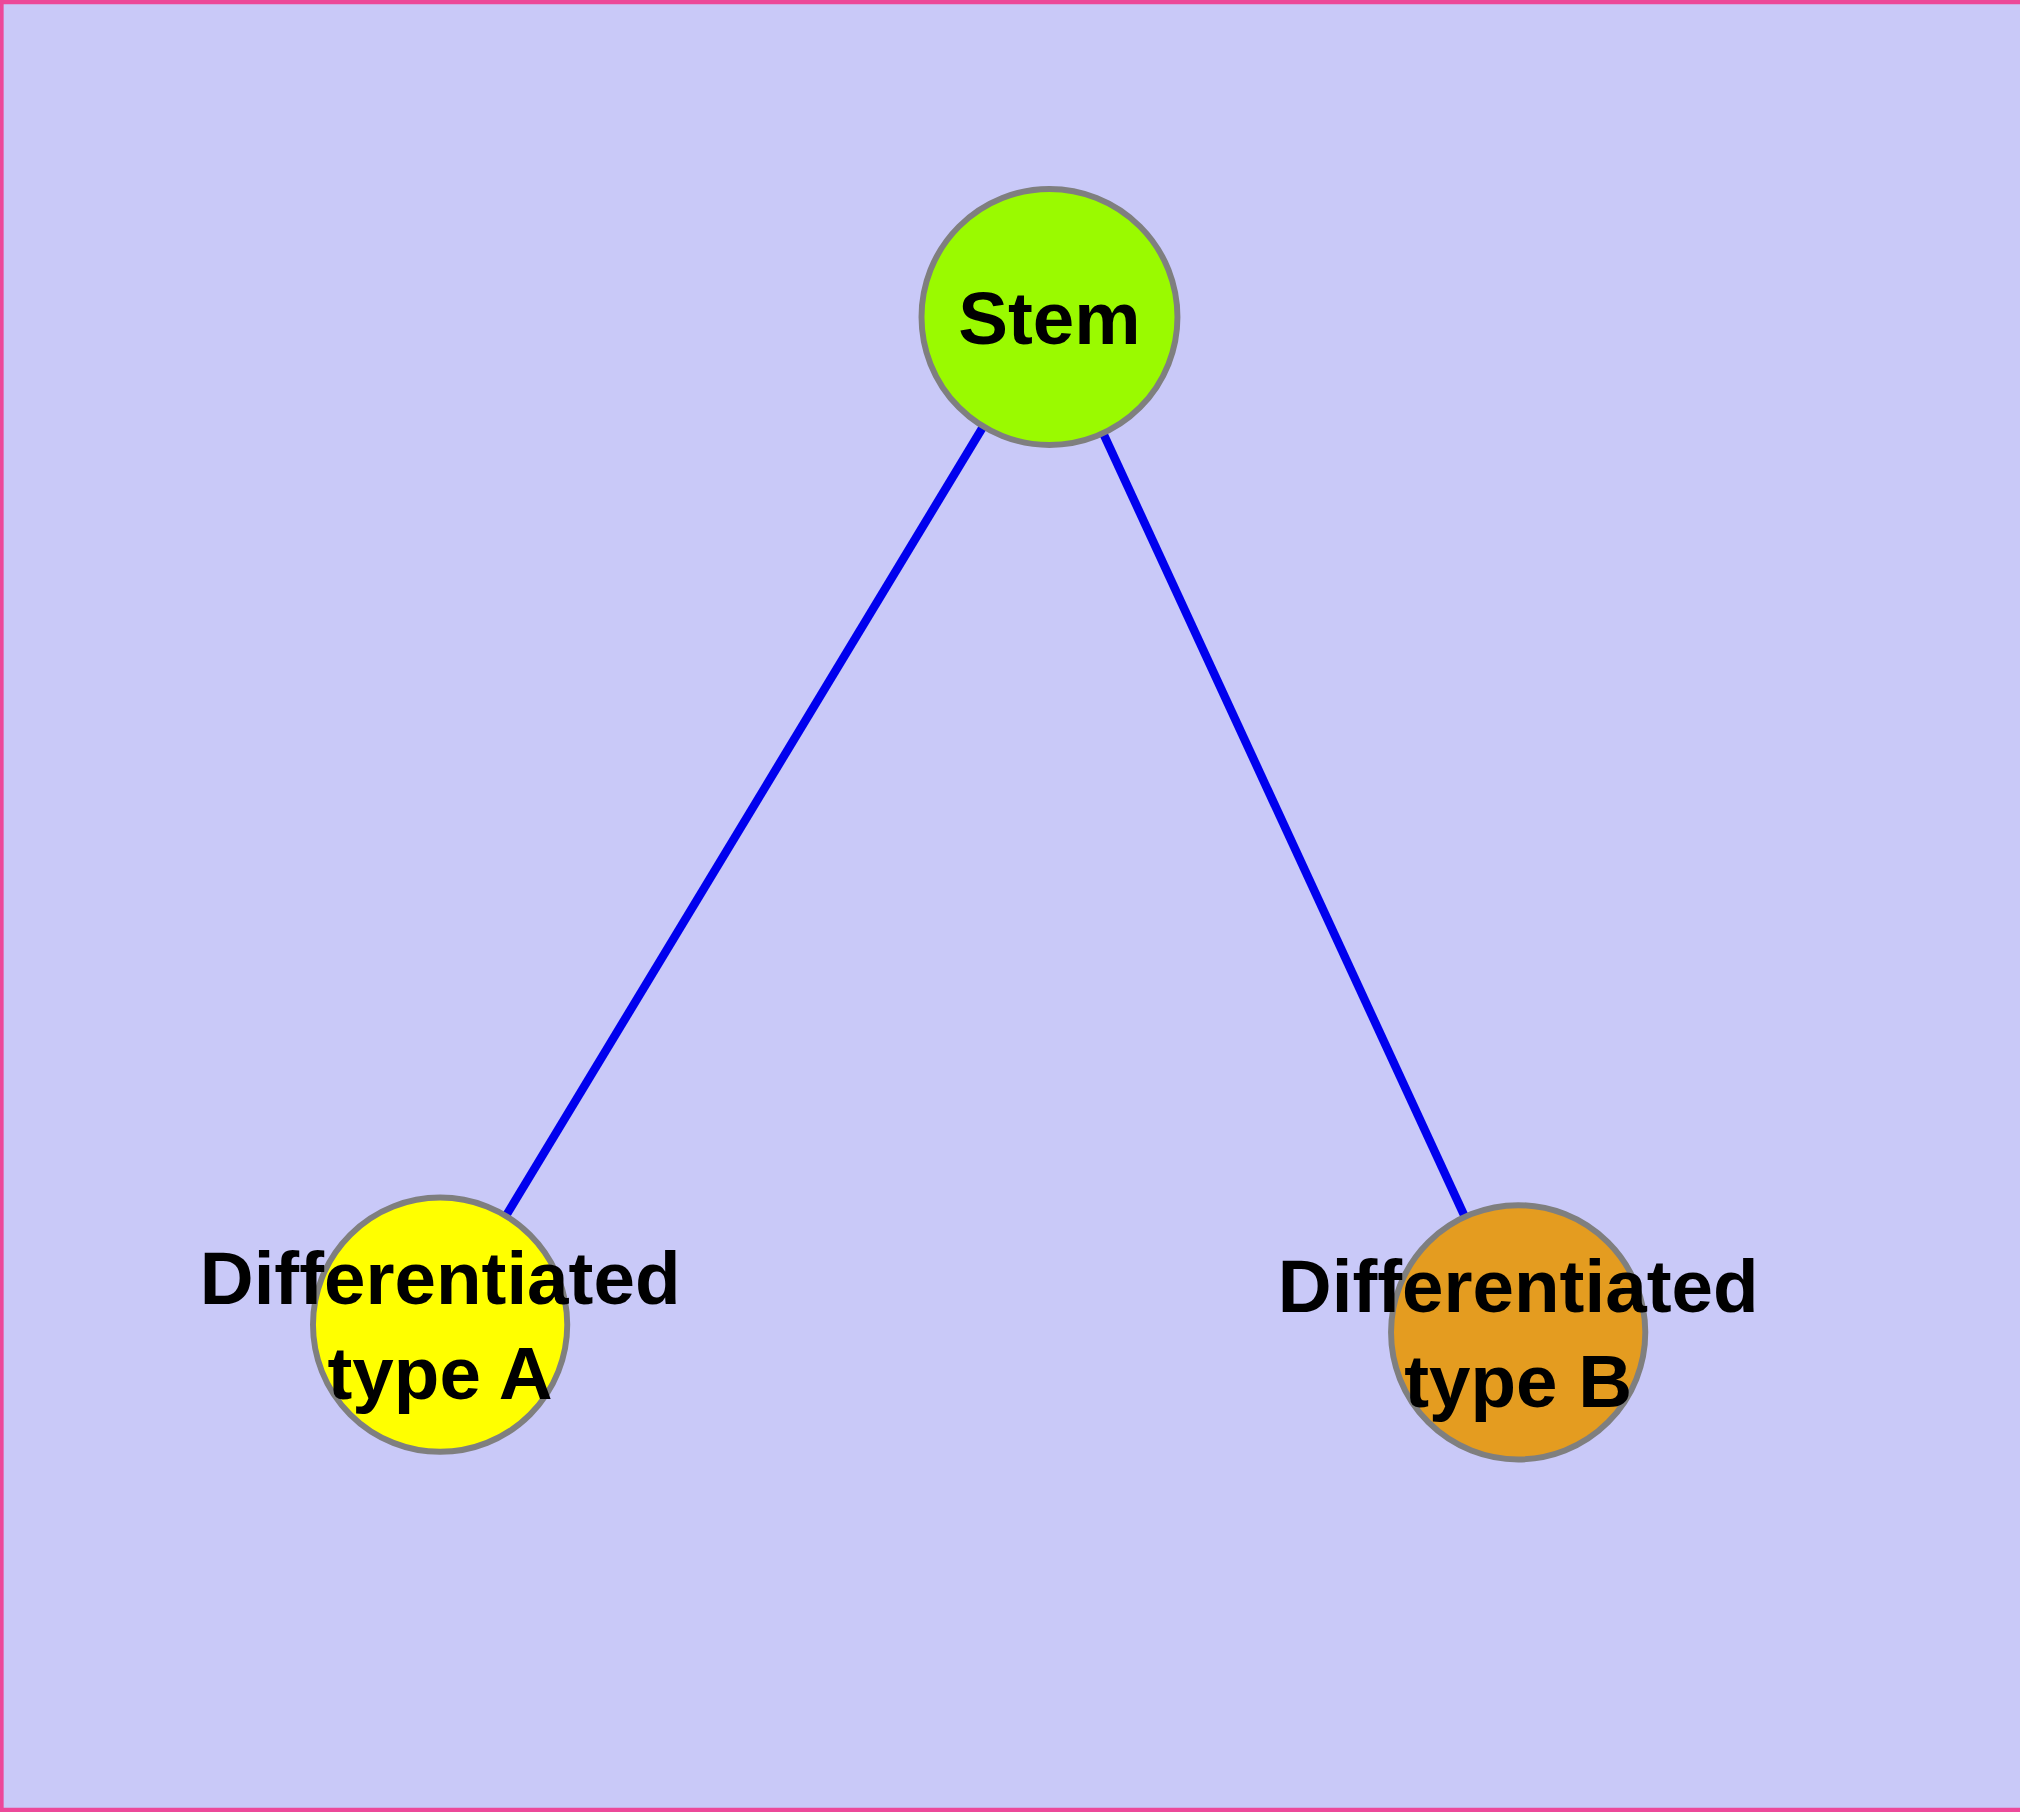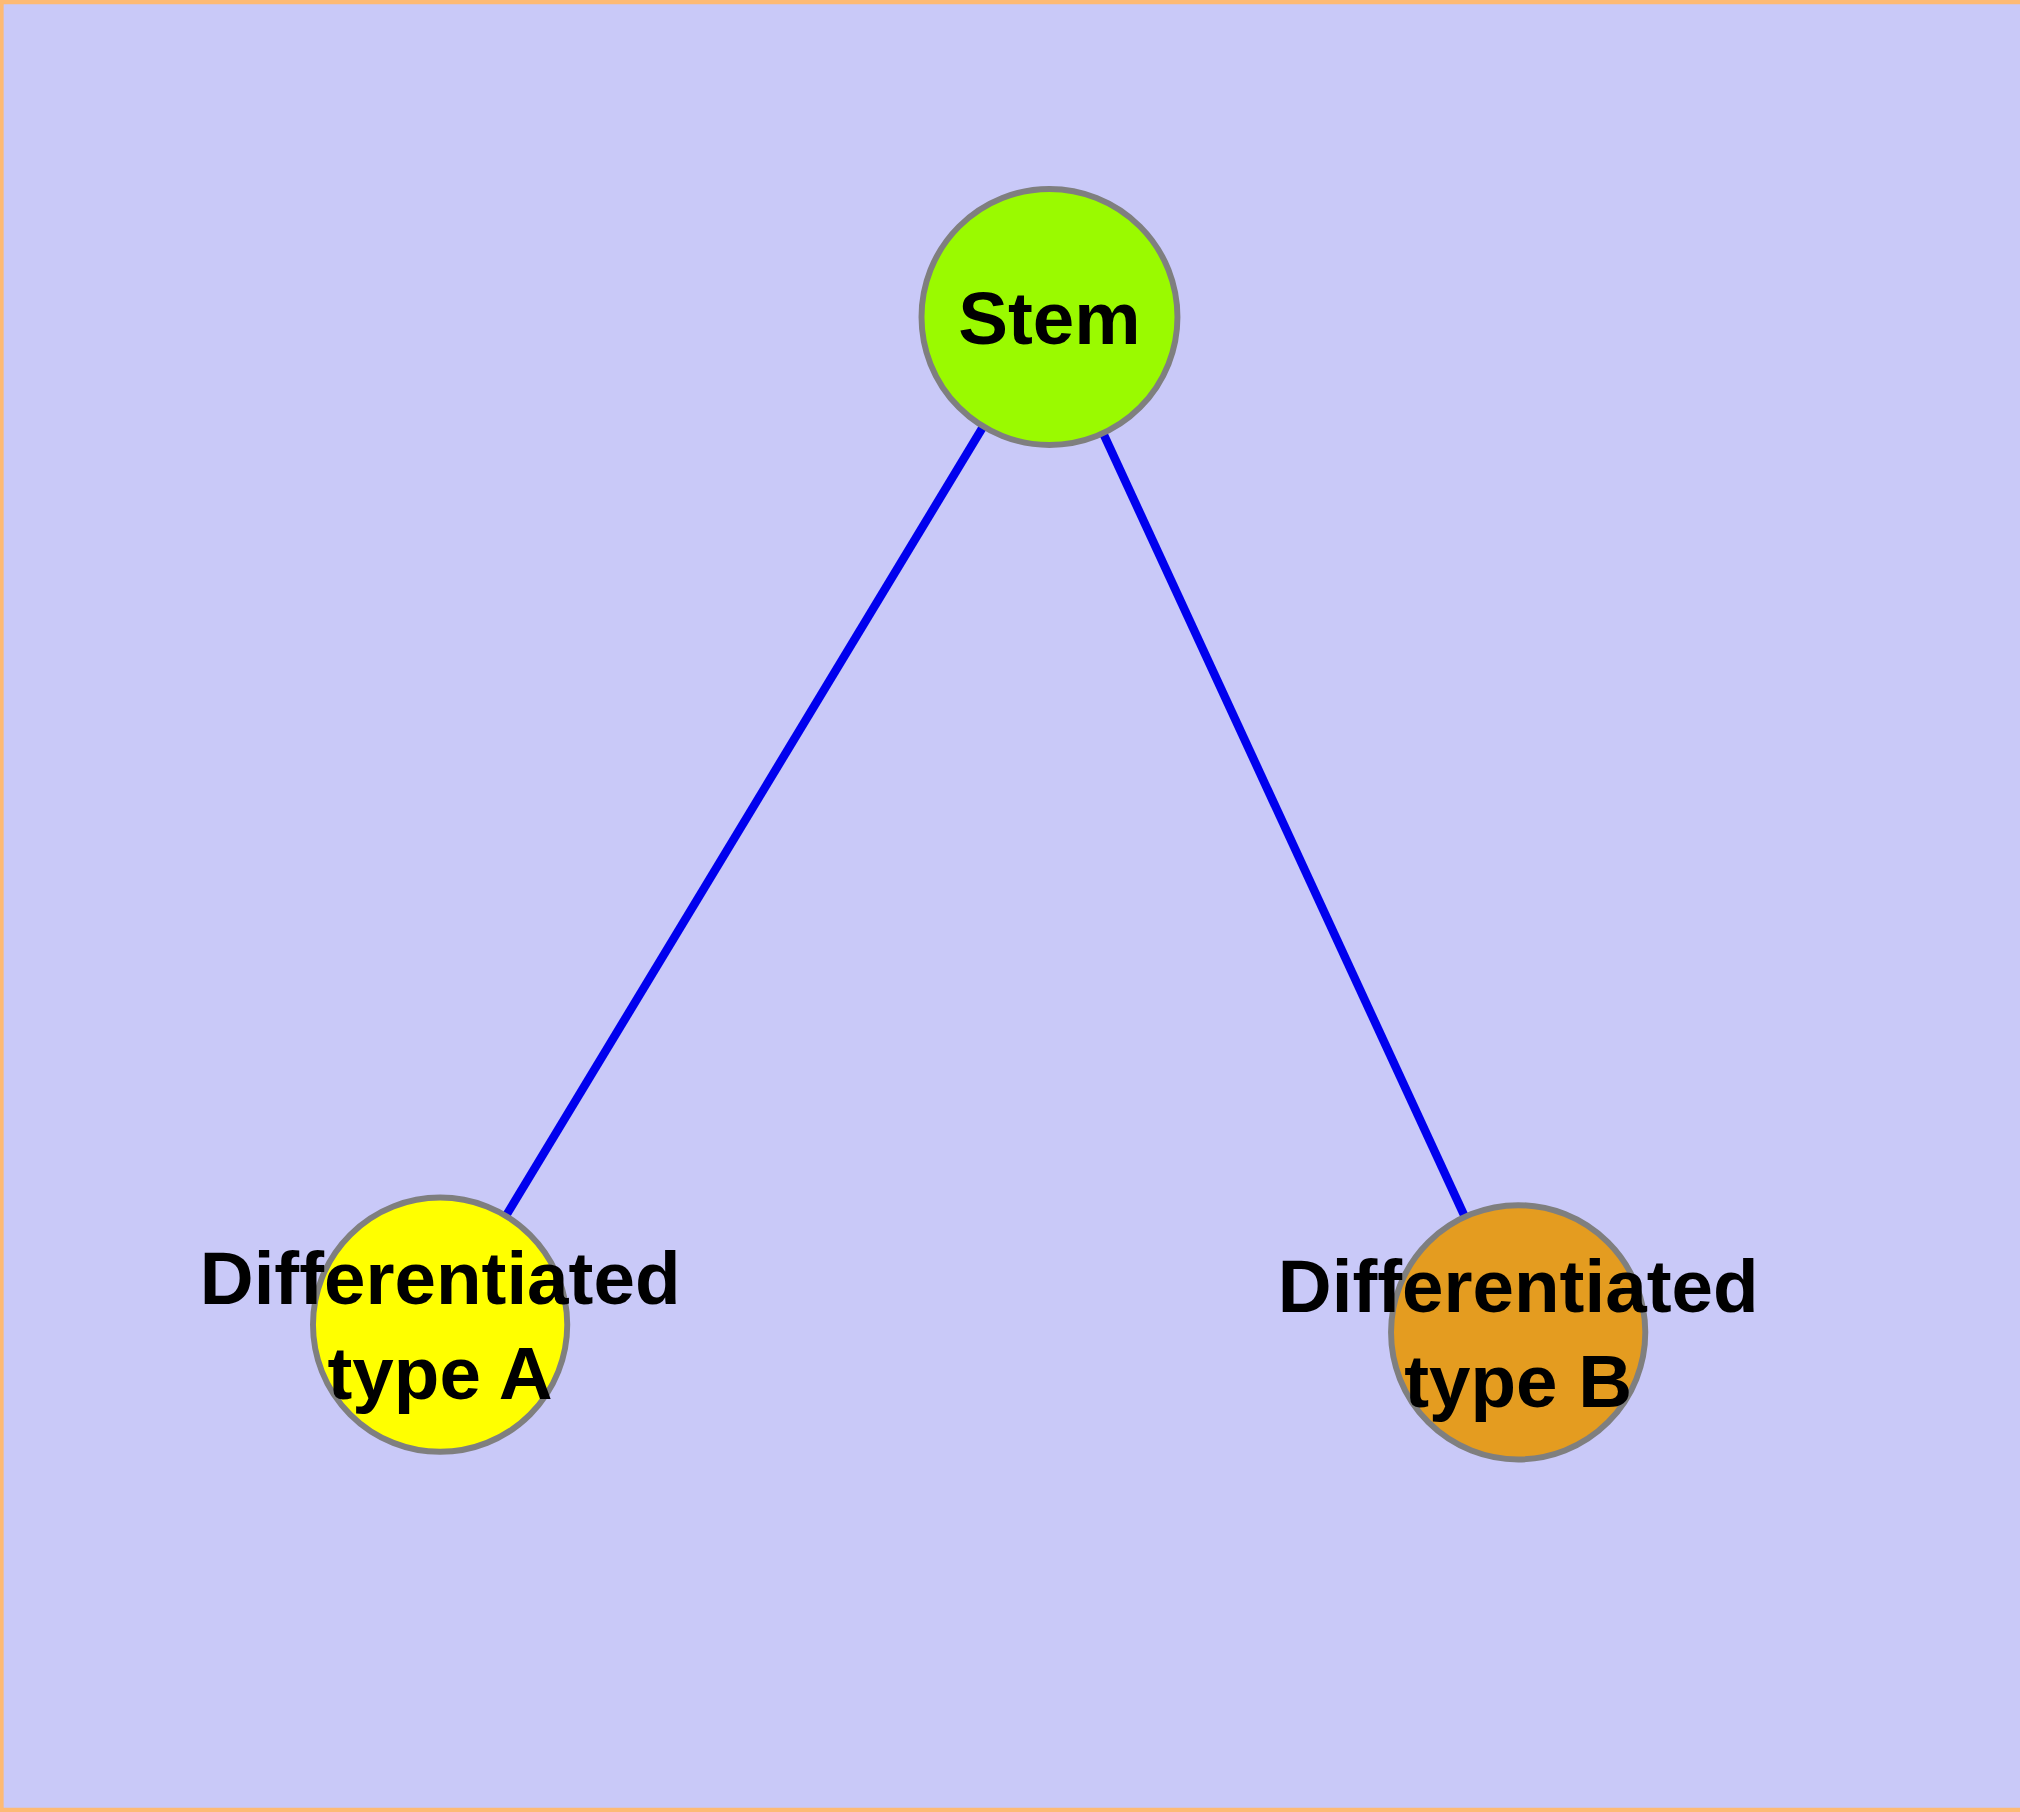--- a/index.html
+++ b/index.html
@@ -5,21 +5,21 @@
   html, body {
     margin: 0;
     padding: 0;
     background: #ffffff;
     font-family: "Liberation Sans", sans-serif;
   }
   .canvas-wrap {
     width: 2021px;
     height: 1812px;
     position: relative;
-    background: #fdba74;
+    background: #ec4899;
     text-align: right;
   }
   svg {
     display: block;
     width: 2021px;
     height: 1812px;
   }
   .node-label {
     font-family: "Liberation Sans", sans-serif;
     font-weight: bold;

